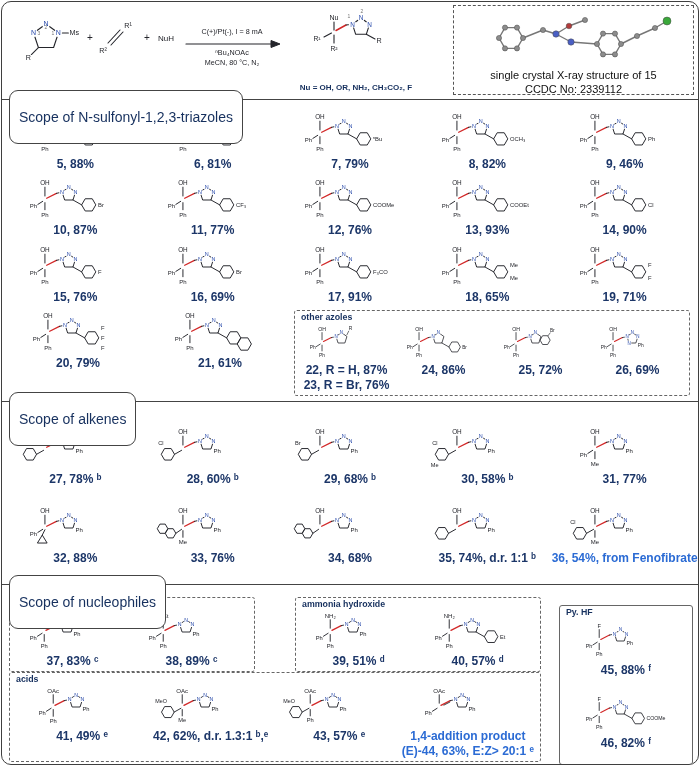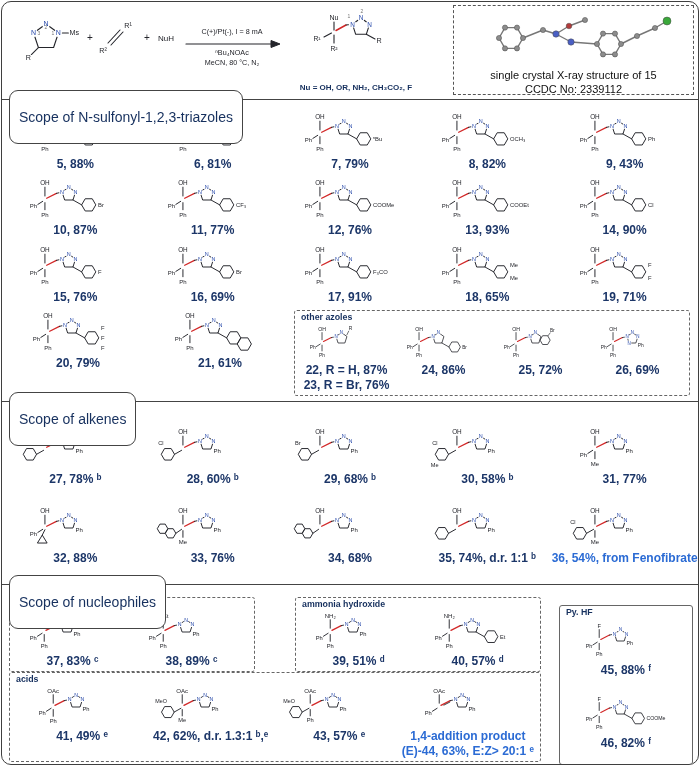--- a/index.html
+++ b/index.html
@@ -248,21 +248,21 @@
             <circle cx="51.39154786963877" cy="17.02786404500042" r="3.3" fill="#fff"></circle>
             <text x="51.39154786963877" y="19.32786404500042" font-size="6.2" fill="#2446a8" text-anchor="middle" font-weight="normal">N</text>
             <circle cx="59" cy="11.5" r="3.3" fill="#fff"></circle>
             <text x="59" y="13.8" font-size="6.2" fill="#2446a8" text-anchor="middle" font-weight="normal">N</text>
             <circle cx="66.60845213036123" cy="17.02786404500042" r="3.3" fill="#fff"></circle>
             <text x="66.60845213036123" y="19.32786404500042" font-size="6.2" fill="#2446a8" text-anchor="middle" font-weight="normal">N</text>
             <line x1="63.70228201833979" y1="25.97213595499958" x2="73.5" y2="31.5" stroke="#24252b" stroke-width="1.1" stroke-linecap="round"></line>
             <polygon points="89.5,31.5 85.5,38.4 77.5,38.4 73.5,31.5 77.5,24.6 85.5,24.6" fill="none" stroke="#24252b" stroke-width="1.1" stroke-linejoin="round"></polygon>
             <text x="92" y="34" font-size="6.6" fill="#24252b" text-anchor="start" font-weight="normal">Ph</text>
           </svg>
-          <div class="cap">9, 43%</div>
+          <div class="cap">9, 46%</div>
         </div>
       </div>
     <div class="row" id="s1r2">
         <div class="cell">
           <svg viewBox="0 0 132 52">
             <text x="32" y="9.5" font-size="7.2" fill="#24252b" text-anchor="middle" font-weight="normal">OH</text>
             <line x1="32" y1="11.5" x2="32" y2="21.5" stroke="#24252b" stroke-width="1.1" stroke-linecap="round"></line>
             <line x1="29.5" y1="27.5" x2="24" y2="31" stroke="#24252b" stroke-width="1.1" stroke-linecap="round"></line>
             <text x="19" y="35" font-size="6.8" fill="#24252b" text-anchor="middle" font-weight="normal">Ph</text>
             <line x1="32" y1="29" x2="32" y2="37" stroke="#24252b" stroke-width="1.1" stroke-linecap="round"></line>

